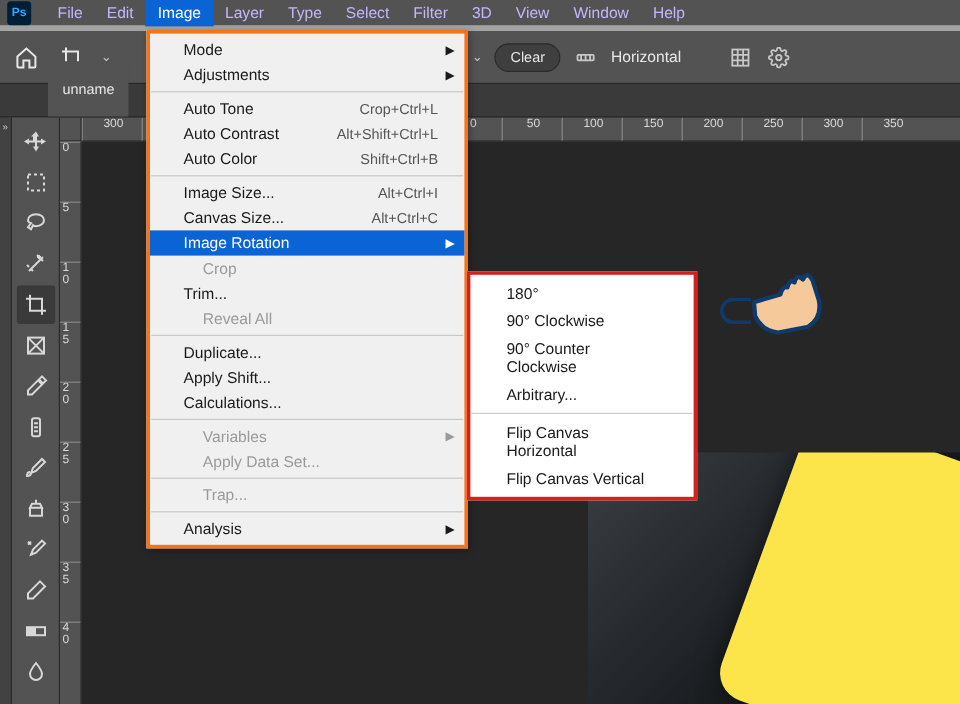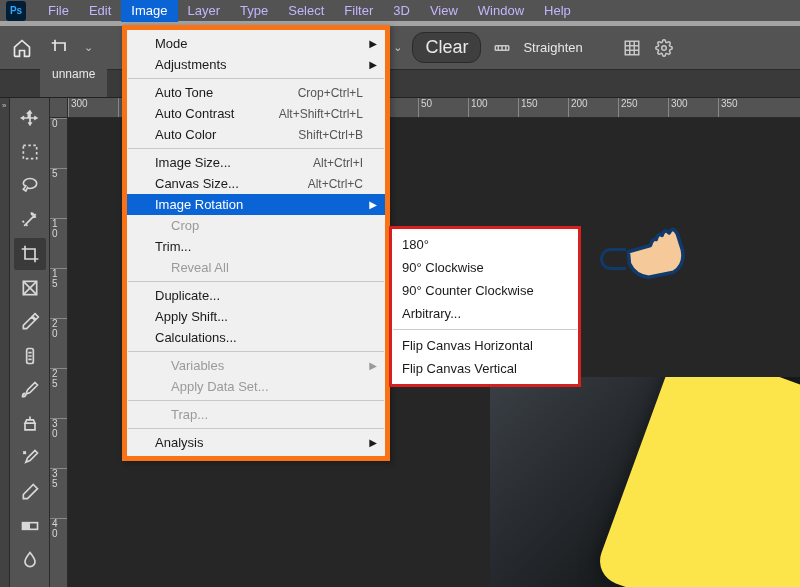--- a/index.html
+++ b/index.html
@@ -6,55 +6,55 @@
   body { width: 800px; height: 587px; background: #535353; overflow: hidden; position: relative; }
   
   .menubar { height: 26px; background: #535353; display: flex; align-items: center; padding-left: 6px; border-bottom: 5px solid #a3a3a3; }
   .ps-logo { width: 20px; height: 20px; background: #001e36; border-radius: 3px; display: flex; align-items: center; justify-content: center; color: #31a8ff; font-size: 10px; font-weight: bold; margin-right: 12px; }
   .menubar-item { color: #c4b5fd; font-size: 13px; padding: 4px 10px; cursor: pointer; }
   .menubar-item.open { background: #0a64d6; color: #fff; }
   
   .optbar { height: 44px; background: #535353; display: flex; align-items: center; padding: 0 8px; border-bottom: 1px solid #2a2a2a; gap: 10px; }
   .home-icon { width: 28px; height: 28px; display:flex; align-items:center; justify-content:center; color:#e8e8e8; cursor:pointer;}
   .crop-icon-opt { width: 28px; height: 28px; display:flex; align-items:center; justify-content:center; color:#e8e8e8; cursor:pointer;}
-  .opt-btn { background:#3f3f3f; border:1px solid #2a2a2a; color:#e8e8e8; font-size:18px; padding:4px 12px; border-radius:12px; cursor:pointer; }
+  .opt-btn { background:#3f3f3f; border:1px solid #2a2a2a; color:#e8e8e8; font-size:12px; padding:4px 12px; border-radius:12px; cursor:pointer; }
   .opt-icon { width:22px; height:22px; display:flex; align-items:center; justify-content:center; color:#c8c8c8; cursor:pointer;}
   
   .tabbar { height: 28px; background: #3a3a3a; display:flex; align-items:flex-end; padding-left: 40px; border-bottom:1px solid #222; }
   .doc-tab { background:#535353; color:#e8e8e8; font-size:12px; padding:16px 12px; border-top-left-radius:3px; border-top-right-radius:3px; cursor:pointer; }
   
   .workspace { position:absolute; top:98px; left:0; right:0; bottom:0; display:flex; }
   .sidebar-left { width:10px; background:#424242; border-right:1px solid #2a2a2a; position:relative;}
   .sidebar-left .tri { position:absolute; top:3px; left:2px; color:#c8c8c8; font-size:8px;}
   
   .toolbox { width:40px; background:#535353; border-right:1px solid #2a2a2a; padding-top:4px; display:flex; flex-direction:column; align-items:center; gap:2px;}
   .tool { width:32px; height:32px; display:flex; align-items:center; justify-content:center; color:#d8d8d8; cursor:pointer; border-radius:2px;}
   .tool.active { background:#3a3a3a; }
   .tool svg { width:20px; height:20px; }
   
   .canvas-area { flex:1; background:#262626; position:relative; }
   .ruler-h { position:absolute; top:0; left:18px; right:0; height:20px; background:#535353; border-bottom:1px solid #2a2a2a; display:flex; color:#d8d8d8; font-size:10px; overflow:hidden;}
-  .ruler-h .tick { width:50px; text-align:left; padding-left:2px; border-left:1px solid #888; height:20px; line-height:12px; position:relative;}
+  .ruler-h .tick { width:50px; text-align:center; padding-left:2px; border-left:1px solid #888; height:20px; line-height:12px; position:relative;}
   .ruler-v { position:absolute; top:20px; left:0; bottom:0; width:18px; background:#535353; border-right:1px solid #2a2a2a; color:#d8d8d8; font-size:10px; display:flex; flex-direction:column;}
   .ruler-v .tick { height:50px; border-top:1px solid #888; padding-left:2px; line-height:10px;}
   .ruler-corner { position:absolute; top:0; left:0; width:18px; height:20px; background:#535353; border-right:1px solid #2a2a2a; border-bottom:1px solid #2a2a2a;}
   
   .image-placeholder { position:absolute; right:0; bottom:0; width:310px; height:210px; background:linear-gradient(135deg,#3a3f45 0%, #1a1d20 60%); overflow:hidden;}
   .phone { position:absolute; right:-30px; bottom:-30px; width:200px; height:250px; background:#fce54a; border-radius:24px; transform:rotate(20deg); box-shadow:0 0 20px rgba(0,0,0,0.5);}
   
-  .dropdown { position:absolute; top:25px; left:122px; width:268px; background:#f0f0f0; border:5px solid #f97316; box-shadow:2px 2px 6px rgba(0,0,0,0.3); padding:3px 0; z-index:10;}
+  .dropdown { position:absolute; top:25px; left:122px; width:268px; background:#f0f0f0; border:3px solid #f97316; box-shadow:2px 2px 6px rgba(0,0,0,0.3); padding:3px 0; z-index:10;}
   .dd-item { display:flex; justify-content:space-between; align-items:center; padding:3px 22px 3px 28px; font-size:13px; color:#1a1a1a; cursor:pointer; position:relative;}
   .dd-item.disabled { color:#9a9a9a; cursor:default;margin-left:16px;}
   .dd-item.highlight { background:#0a64d6; color:#fff;text-align:center;}
   .dd-item .arrow { font-size:10px; position:absolute; right:8px;}
   .dd-item .shortcut { color:#555; font-size:12px;}
   .dd-sep { height:1px; background:#c8c8c8; margin:3px 1px;}
   
   .submenu { position:absolute; top:226px; left:389px; width:192px; background:#fff; border:3px solid #d62020; padding:4px 0; z-index:11;}
-  .sm-item { padding:4px 10px; font-size:13px; color:#1a1a1a; cursor:pointer;}
+  .sm-item { padding:4px 30px; font-size:13px; color:#1a1a1a; cursor:pointer;}
   .sm-sep { height:1px; background:#ccc; margin:4px 1px;}
   
   .hand { position:absolute; top:200px; left:610px; z-index:5; transform: rotate(-5deg);}
   .hand svg { width:90px; height:90px;}
   .swoosh { position:absolute; top:248px; left:600px; width:26px; height:22px; border:3px solid #0f3a6b; border-right:none; border-radius:16px 0 0 16px; z-index:4;}
 </style>
 </head>
 <body>
 
 <div class="menubar">
@@ -88,21 +88,21 @@
   <span style="color:#c8c8c8;font-size:11px;">⌄</span>
   <div style="width:280px;"></div>
   <span style="color:#c8c8c8;font-size:11px;">⌄</span>
   <button class="opt-btn">Clear</button>
   <div class="opt-icon">
     <svg viewBox="0 0 24 24" width="18" height="18" fill="none" stroke="currentColor" stroke-width="2">
         <rect x="3" y="9" width="18" height="6" rx="1"></rect>
         <path d="M7 9v6M12 9v6M17 9v6"></path>
       </svg>
   </div>
-  <span style="color:#e8e8e8;font-size:13px;">Straighten</span>
+  <span style="color:#e8e8e8;font-size:13px;">Horizontal</span>
   <div style="width:18px;"></div>
   <div class="opt-icon">
     <svg viewBox="0 0 24 24" width="18" height="18" fill="none" stroke="currentColor" stroke-width="2">
         <rect x="3" y="3" width="18" height="18"></rect>
         <path d="M9 3v18M15 3v18M3 9h18M3 15h18"></path>
       </svg>
   </div>
   <div class="opt-icon">
     <svg viewBox="0 0 24 24" width="18" height="18" fill="none" stroke="currentColor" stroke-width="2">
         <circle cx="12" cy="12" r="3"></circle>

